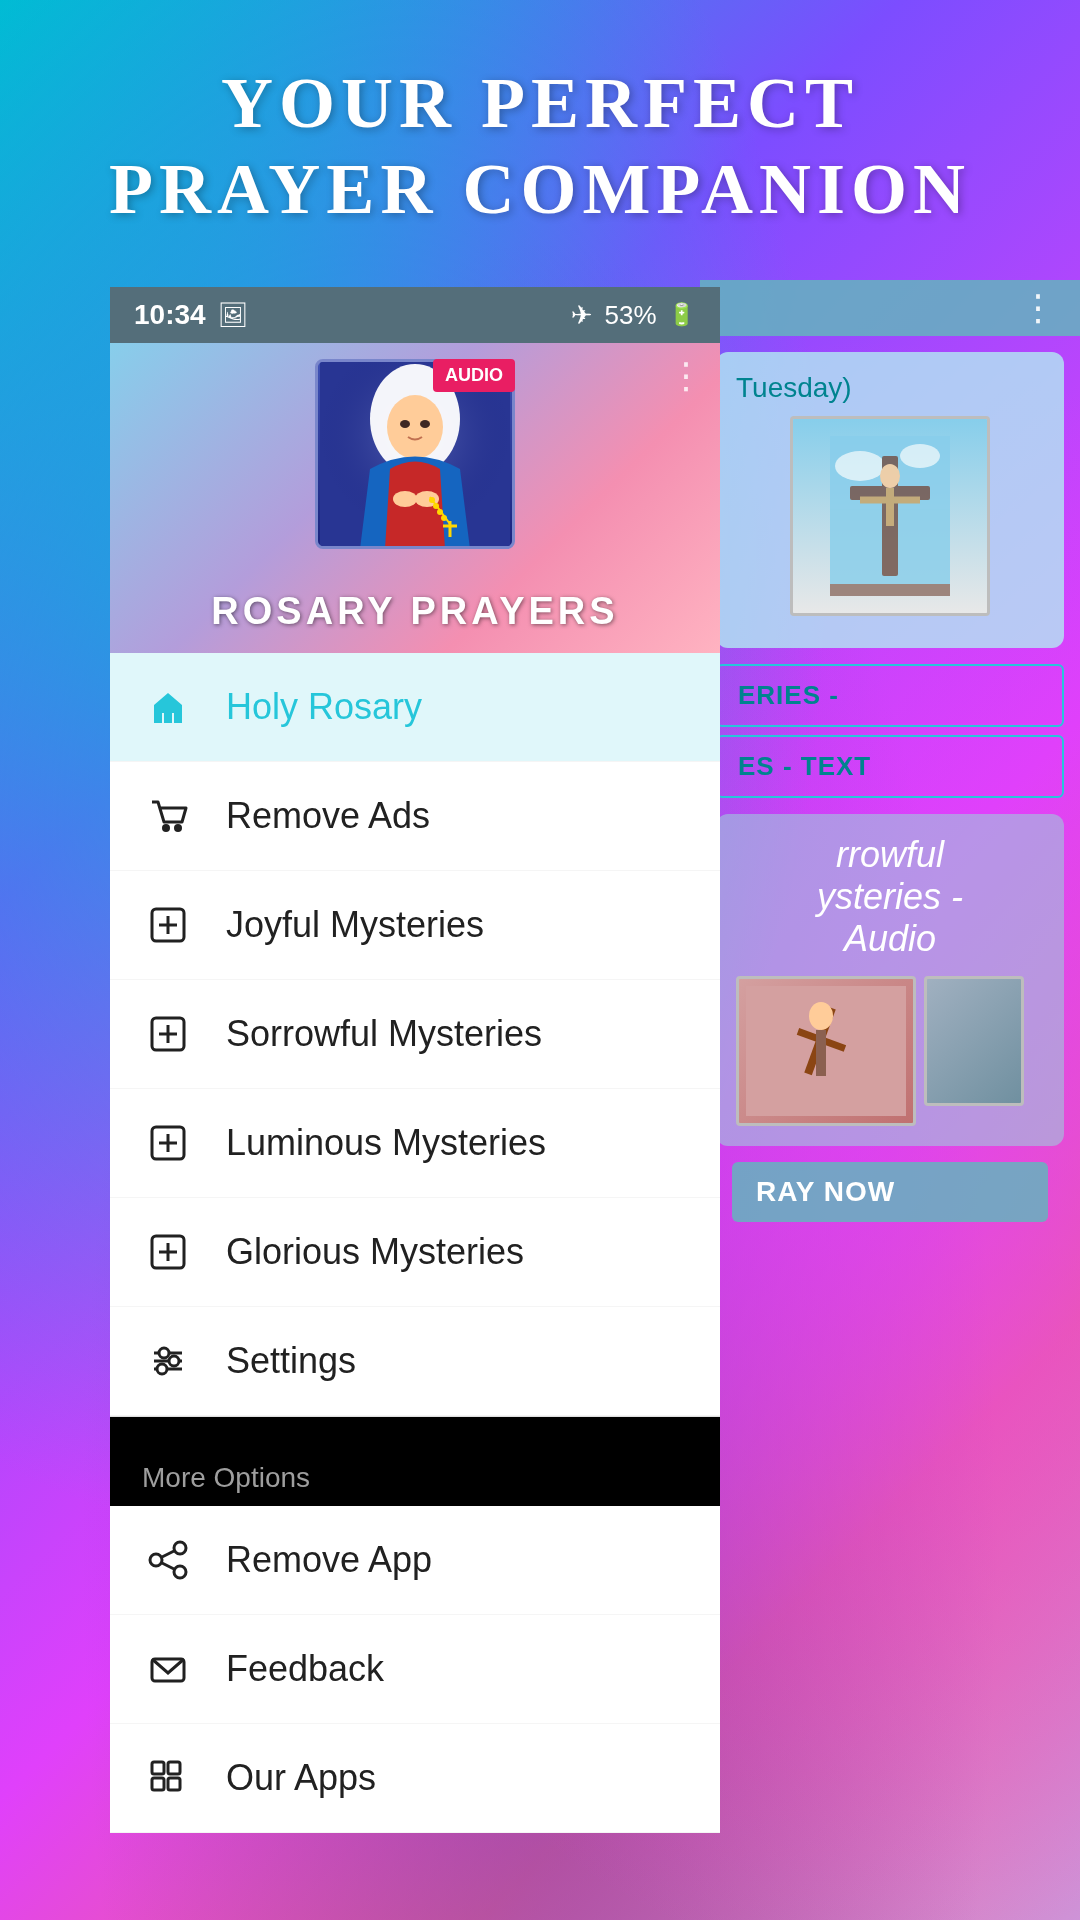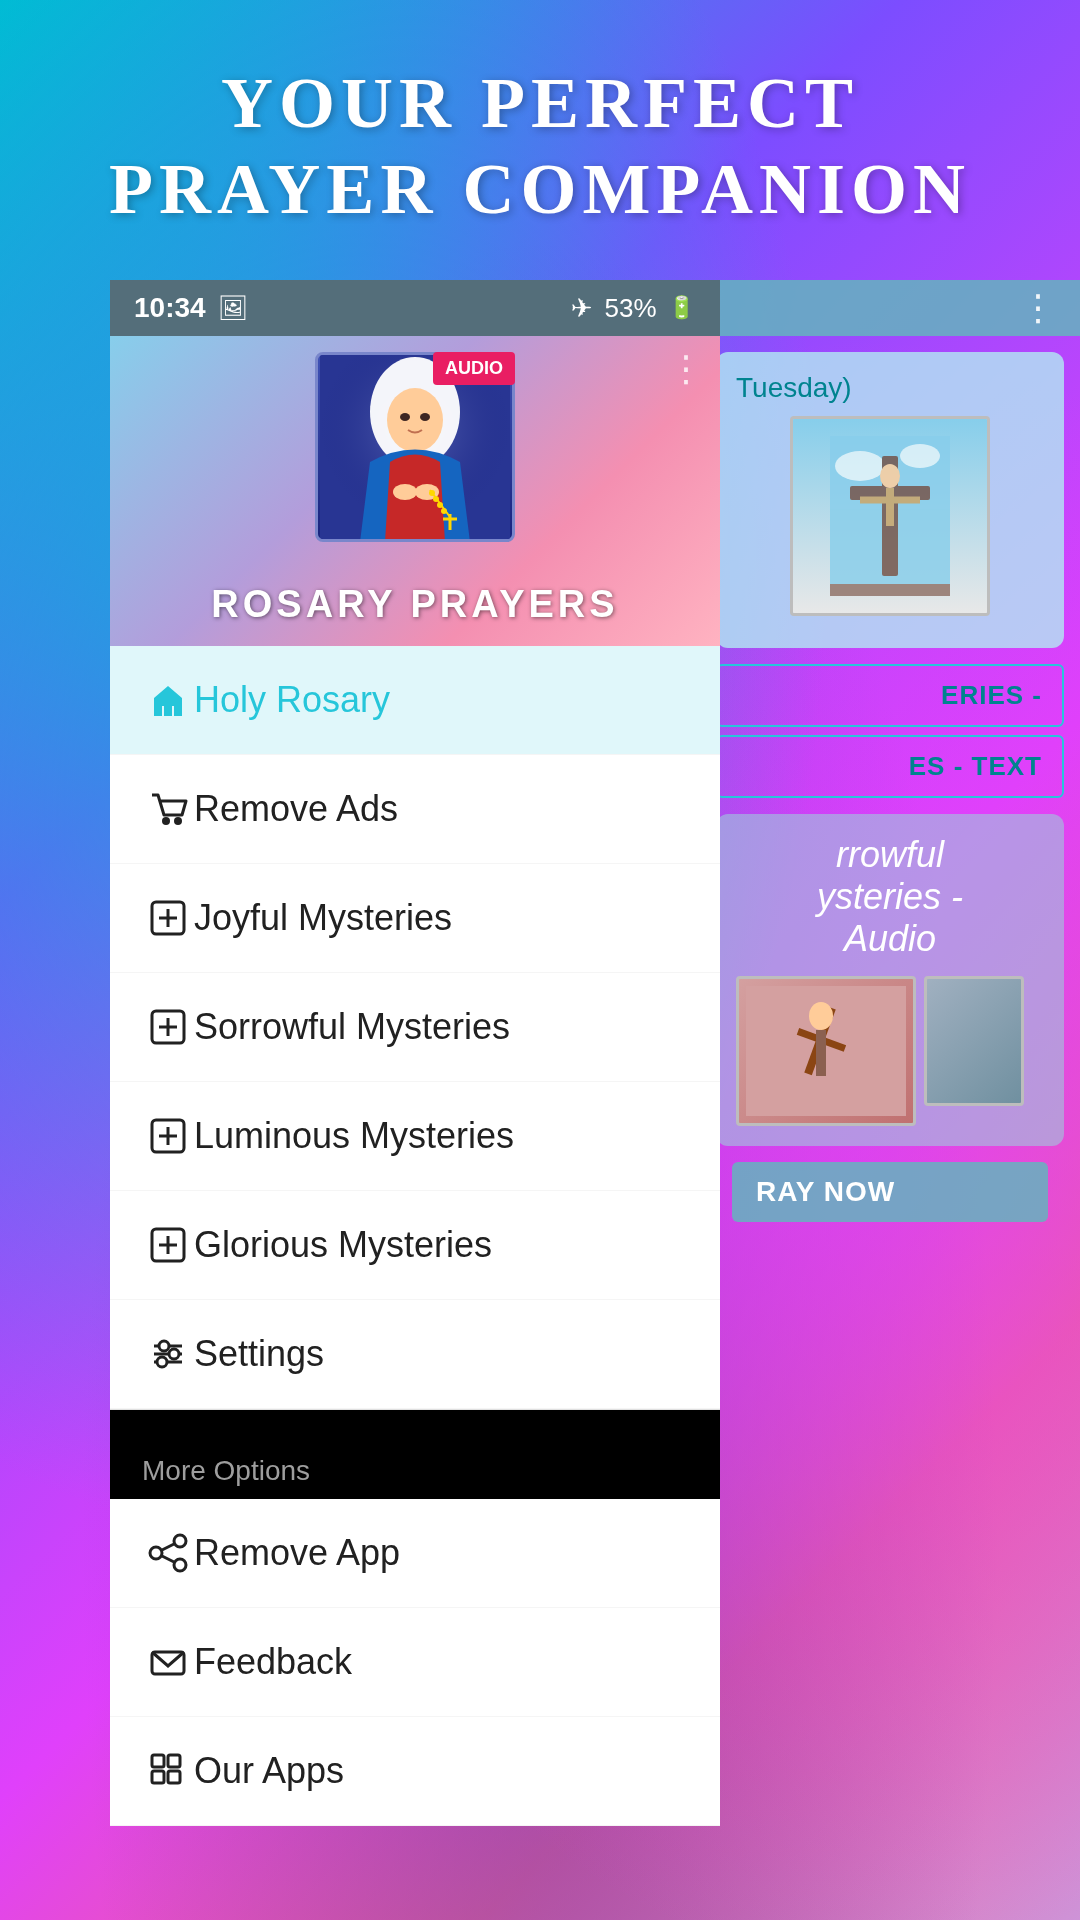--- a/index.html
+++ b/index.html
@@ -40,21 +40,21 @@
       color: white;
       font-family: 'Georgia', serif;
       letter-spacing: 6px;
       text-shadow: 2px 2px 8px rgba(0,0,0,0.3);
       line-height: 1.2;
     }
 
     
     .phone-container {
       position: absolute;
-      top: 280px;
+      top: 287px;
       left: 110px;
       width: 610px;
       height: 1540px;
       z-index: 2;
     }
 
     
     .status-bar {
       background: #546e7a;
       height: 56px;
@@ -162,20 +162,21 @@
       overflow: hidden;
     }
 
     
     .menu-item {
       display: flex;
       align-items: center;
       padding: 28px 32px;
       cursor: pointer;
       border-bottom: 1px solid #f5f5f5;
+      gap: 32px;
     }
 
     .menu-item.active {
       background: #e0f7fa;
     }
 
     .menu-item-icon {
       width: 52px;
       height: 52px;
       display: flex;
@@ -277,21 +278,21 @@
     }
 
     .bg-mysteries-btn {
       background: transparent;
       border: 2px solid #26c6da;
       border-radius: 6px;
       padding: 14px 20px;
       color: #00838f;
       font-size: 26px;
       font-weight: bold;
-      text-align: right;
+      text-align: left;
       margin: 8px 16px;
       letter-spacing: 1px;
     }
 
     .bg-sorrowful-card {
       background: rgba(156,204,220,0.6);
       margin: 16px;
       border-radius: 12px;
       padding: 20px;
     }

